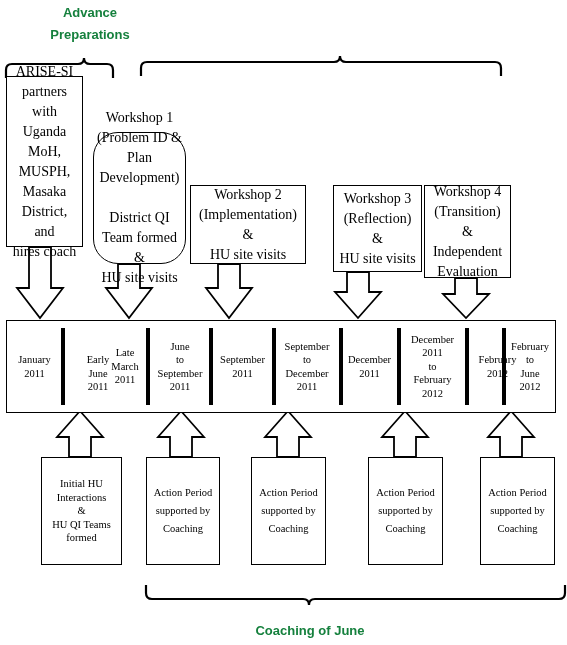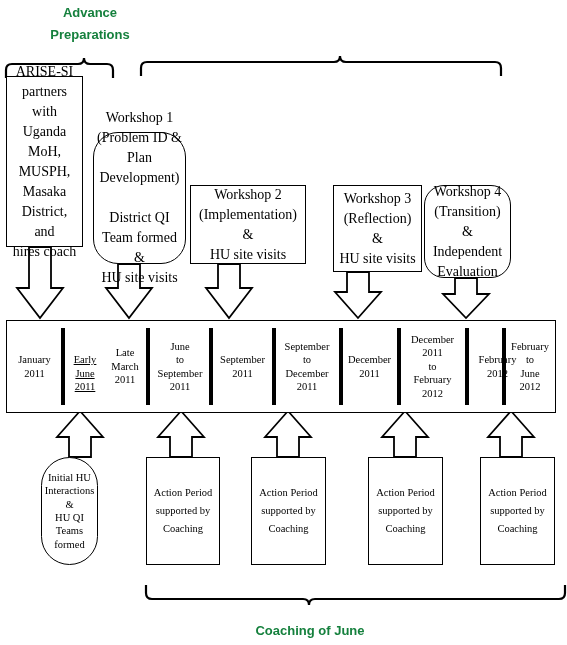--- a/index.html
+++ b/index.html
@@ -156,35 +156,35 @@
 HU site  visits</span>
   </div>
 
   <div class="box" style="left:313px; top:185px; width:89px; height:87px;margin-left:20px;">
     <span class="txt">Workshop  3
 (Reflection)
 &amp;
 HU site visits</span>
   </div>
 
-  <div class="box" style="left:424px; top:185px; width:87px; height:93px;border-radius:20px;">
+  <div class="box" style="left:424px; top:185px; width:87px; height:93px;">
     <span class="txt">Workshop  4
 (Transition)
 &amp;
 Independent
 Evaluation</span>
   </div>
 
   <div class="tl-frame" style="left:6px; top:320px; width:550px; height:93px;"></div>
 
   <div class="tl-cell" style="left:8px; top:322px; width:53px; height:89px;text-align:center;">
     <span class="txt">January
 2011</span>
   </div>
-  <div class="tl-cell" style="left:65px; top:322px; width:40px; height:103px;text-decoration:underline;">
+  <div class="tl-cell" style="left:78px; top:322px; width:40px; height:103px;">
     <span class="txt">Early
 June
 2011</span>
   </div>
   <div class="tl-cell" style="left:105px; top:322px; width:40px; height:89px;">
     <span class="txt">Late
 March
 2011</span>
   </div>
   <div class="tl-cell" style="left:150px; top:322px; width:60px; height:89px;">
@@ -227,21 +227,21 @@
 
   <div class="tl-div" style="left:61px;  top:328px; height:77px;"></div>
   <div class="tl-div" style="left:146px; top:328px; height:77px;"></div>
   <div class="tl-div" style="left:209px; top:328px; height:77px;"></div>
   <div class="tl-div" style="left:272px; top:328px; height:77px;"></div>
   <div class="tl-div" style="left:339px; top:328px; height:77px;"></div>
   <div class="tl-div" style="left:397px; top:328px; height:77px;"></div>
   <div class="tl-div" style="left:465px; top:328px; height:77px;"></div>
   <div class="tl-div" style="left:502px; top:328px; height:77px;"></div>
 
-  <div class="box bot-box tall" style="left:41px; top:457px; width:57px; height:108px;border-radius:30px;">
+  <div class="box bot-box tall" style="left:41px; top:457px; width:81px; height:108px;">
     <span class="txt">Initial HU
 Interactions
 &amp;
 HU QI Teams
 formed</span>
   </div>
 
   <div class="box bot-box" style="left:146px; top:457px; width:74px; height:108px;">
     <span class="txt">Action Period
 supported by

